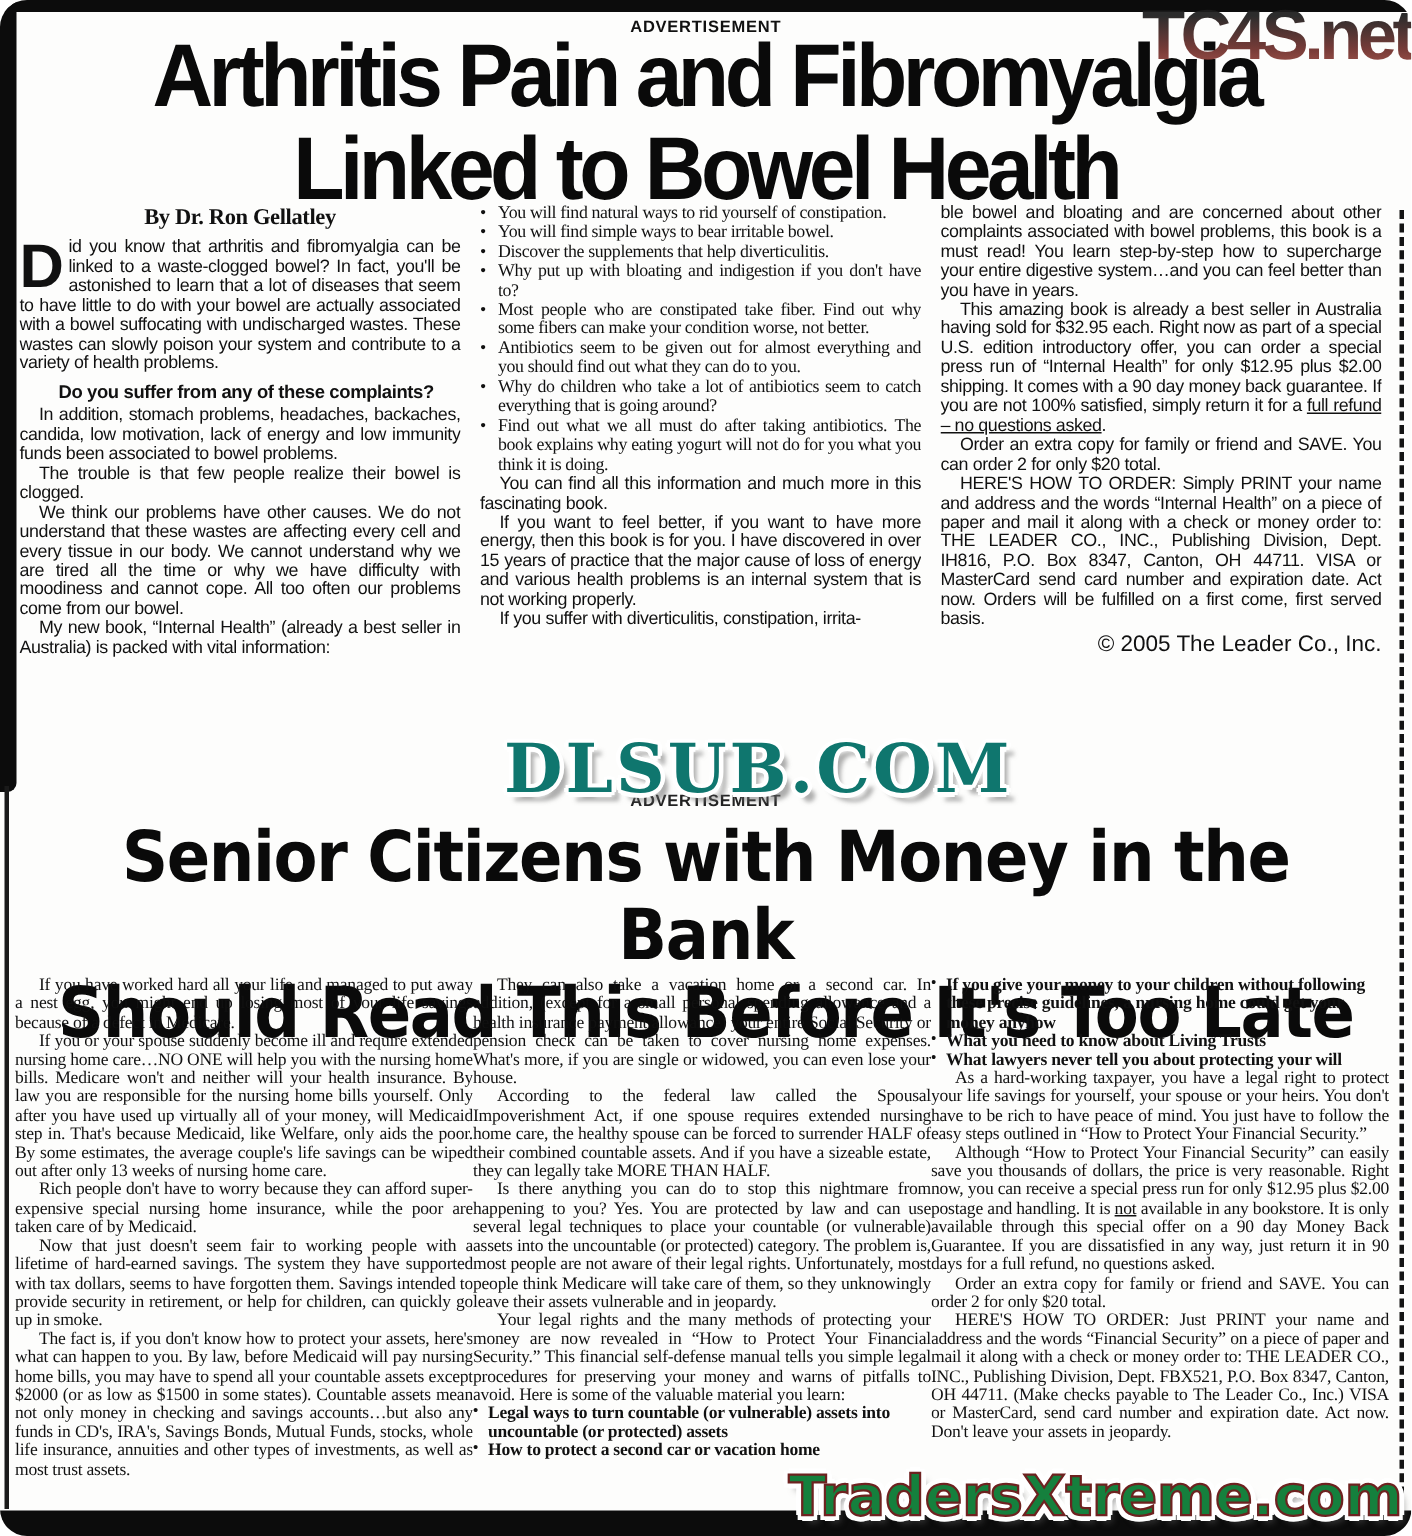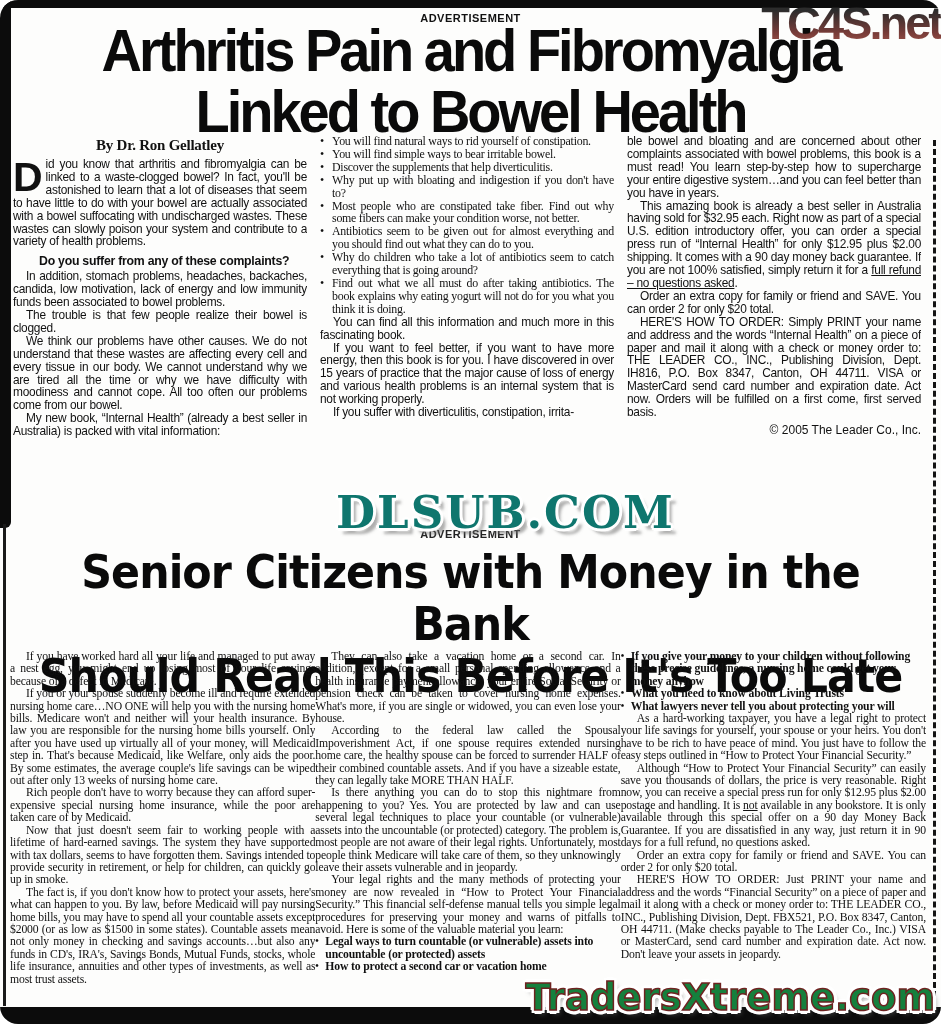--- a/index.html
+++ b/index.html
@@ -40,21 +40,21 @@
   }
   .dropcap {
     float:left; font-weight:bold; font-size:41px; line-height:34px;
     padding:2px 3px 0 0; letter-spacing:0;
   }
   .subhead { font-weight:bold; font-size:12.3px; margin:7px 0 2px 0 !important; text-align:left; text-indent:0;padding-left:26px; }
   ul.dots { margin:0; padding:0; list-style:none;font-family:Liberation Serif, serif; }
   ul.dots li { position:relative; padding-left:12px; margin:0; }
   ul.dots li::before { content:"\2022"; position:absolute; left:0; top:0; }
   .u { text-decoration:underline; }
-  .copyright { text-align:right; font-size:12px; margin-top:5px !important; letter-spacing:0; }
+  .copyright { text-align:right; font-size:15px; margin-top:5px !important; letter-spacing:0; }
   .adv-label2 {
     position:absolute; top:528px; left:0; width:941px; text-align:center;
     font:bold 11px/12px "Liberation Sans", sans-serif; letter-spacing:.5px; color:#222; z-index:1;
   }
 
   
   .ad2-headline {
     position:absolute; top:546px; left:0; width:941px; text-align:center;
     font-family:"DejaVu Sans", sans-serif; font-weight:bold; color:#0a0a0a;
     font-size:45px; line-height:50px; letter-spacing:-1px;

